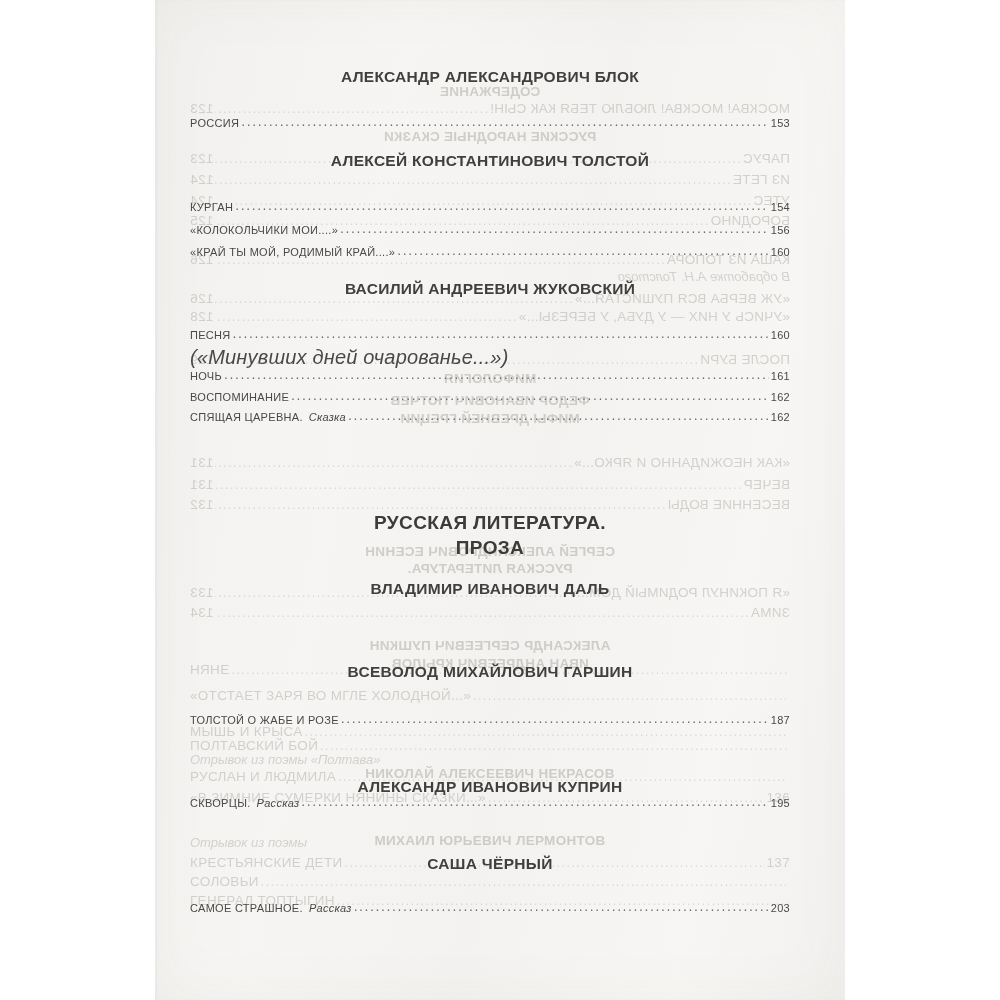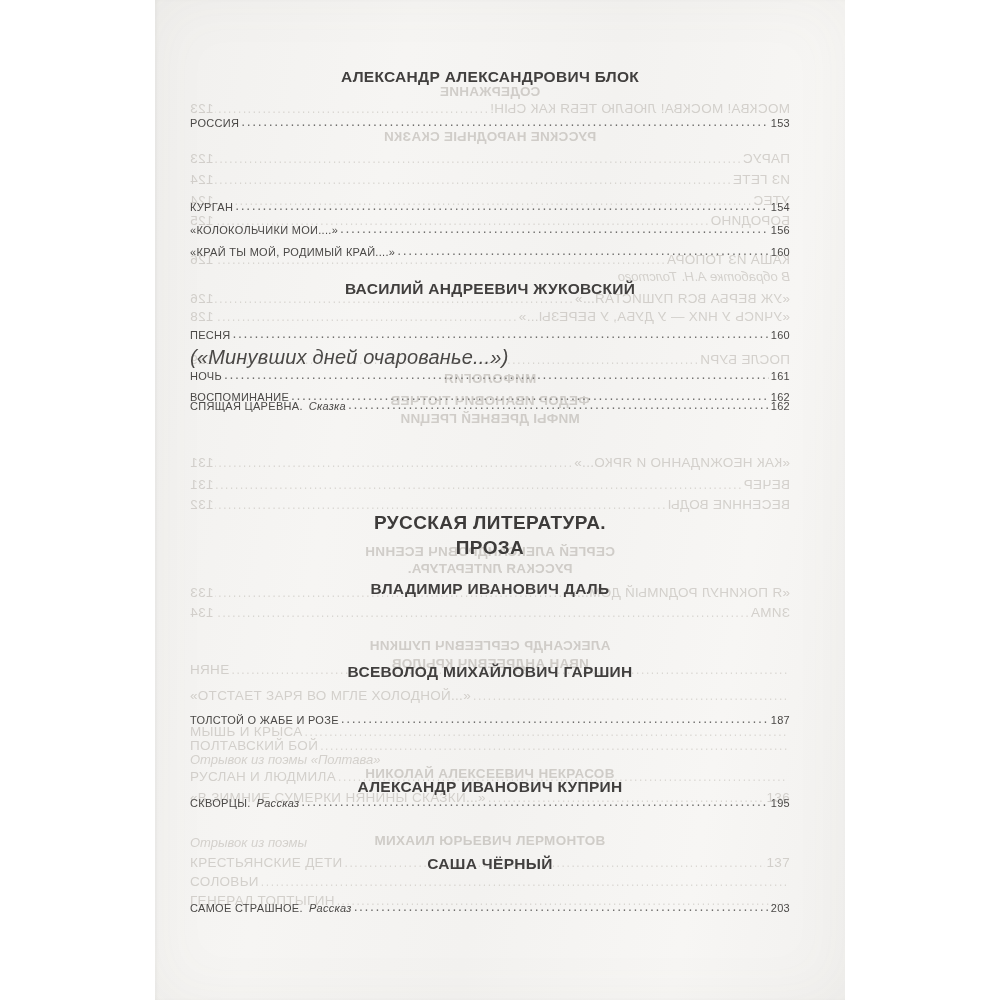--- a/index.html
+++ b/index.html
@@ -172,20 +172,21 @@
 
     <div class="content">
 
       <div class="h" style="top:68px">АЛЕКСАНДР АЛЕКСАНДРОВИЧ БЛОК</div>
       <div class="row" style="top:113px">
         <span class="t">РОССИЯ</span>
         <span class="dots"></span>
         <span class="p">153</span>
       </div>
 
+      <div class="h" style="top:152px">АЛЕКСЕЙ КОНСТАНТИНОВИЧ ТОЛСТОЙ</div>
       <div class="row" style="top:197px">
         <span class="t">КУРГАН</span>
         <span class="dots"></span>
         <span class="p">154</span>
       </div>
       <div class="row" style="top:220px">
         <span class="t">«КОЛОКОЛЬЧИКИ МОИ....»</span>
         <span class="dots"></span>
         <span class="p">156</span>
       </div>
@@ -205,21 +206,21 @@
       <div class="row" style="top:366px">
         <span class="t">НОЧЬ</span>
         <span class="dots"></span>
         <span class="p">161</span>
       </div>
       <div class="row" style="top:387px">
         <span class="t">ВОСПОМИНАНИЕ</span>
         <span class="dots"></span>
         <span class="p">162</span>
       </div>
-      <div class="row" style="top:396px">
+      <div class="row" style="top:407px">
         <span class="t">СПЯЩАЯ ЦАРЕВНА.</span>
         <span class="g">Сказка</span>
         <span class="dots"></span>
         <span class="p">162</span>
       </div>
 
       <div class="part" style="top:512px">РУССКАЯ ЛИТЕРАТУРА.</div>
       <div class="part" style="top:537px">ПРОЗА</div>
 
       <div class="h" style="top:580px">ВЛАДИМИР ИВАНОВИЧ ДАЛЬ</div>

